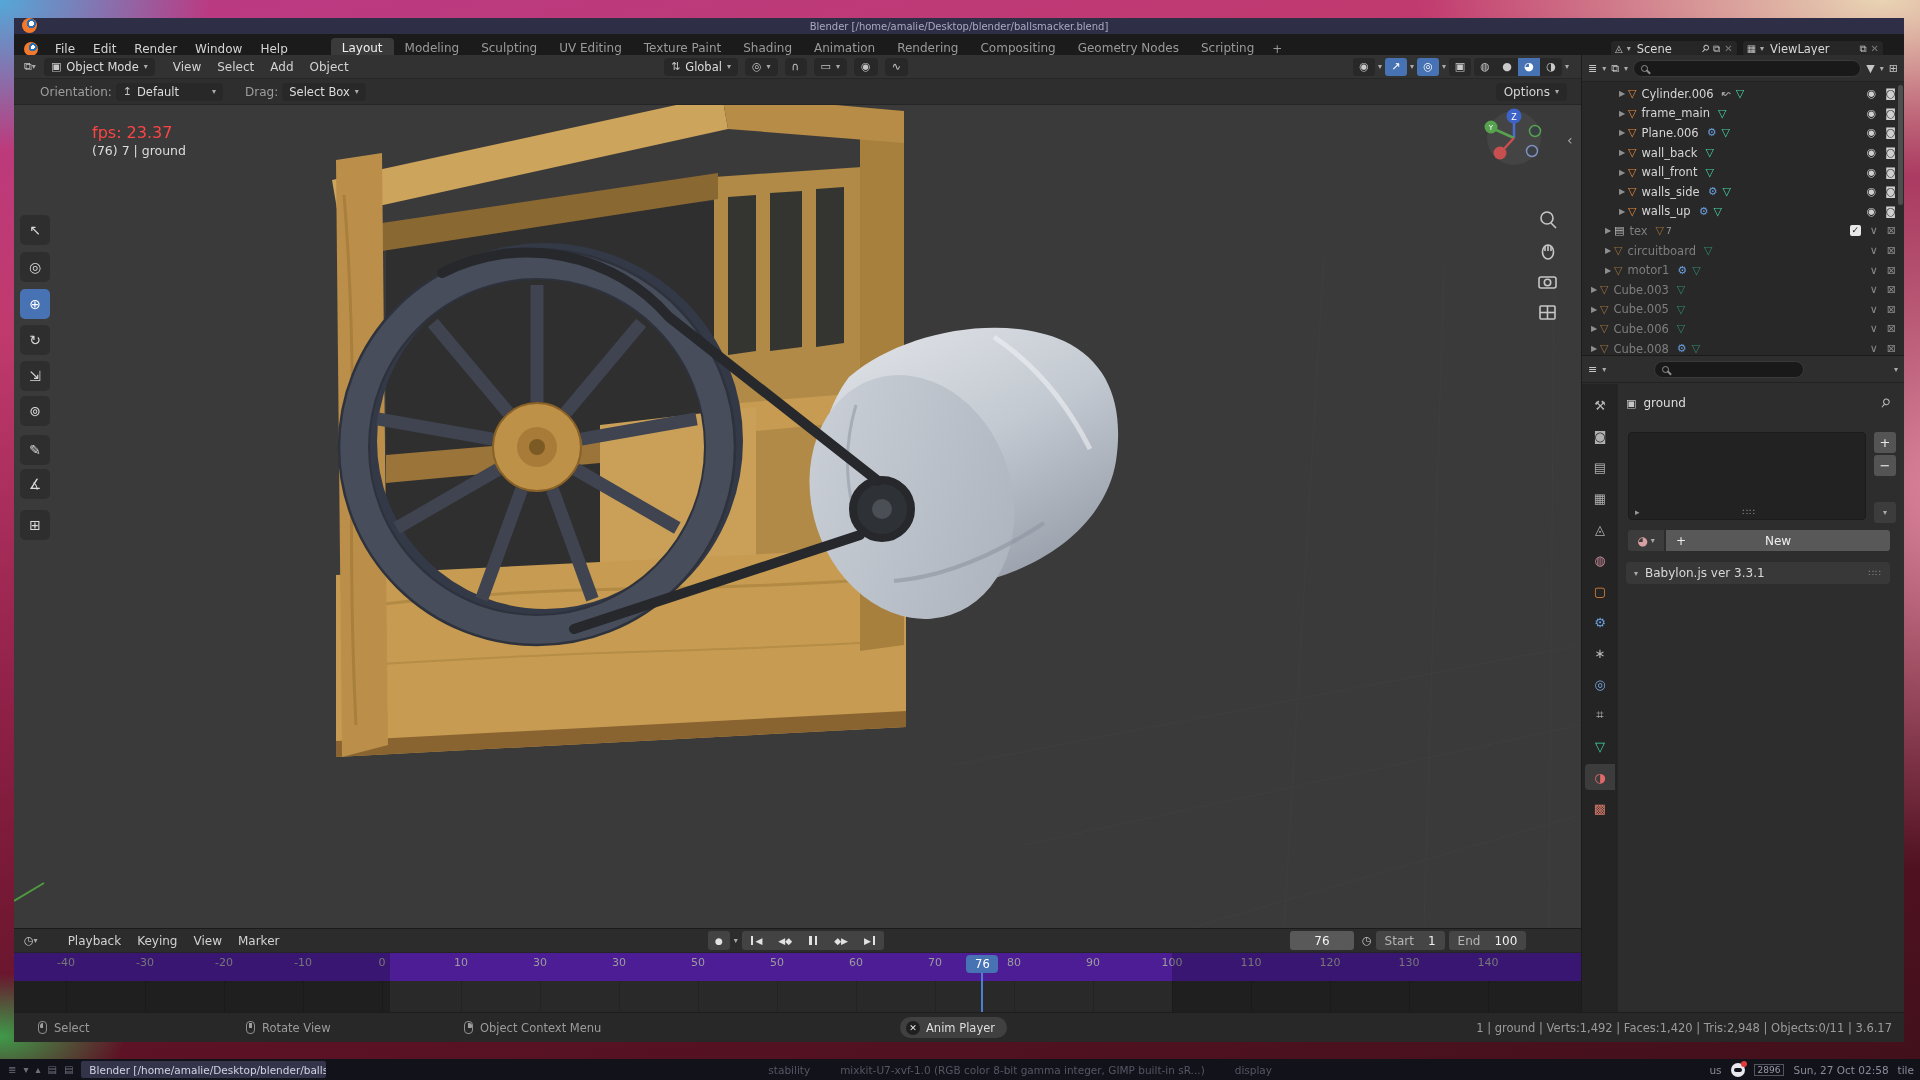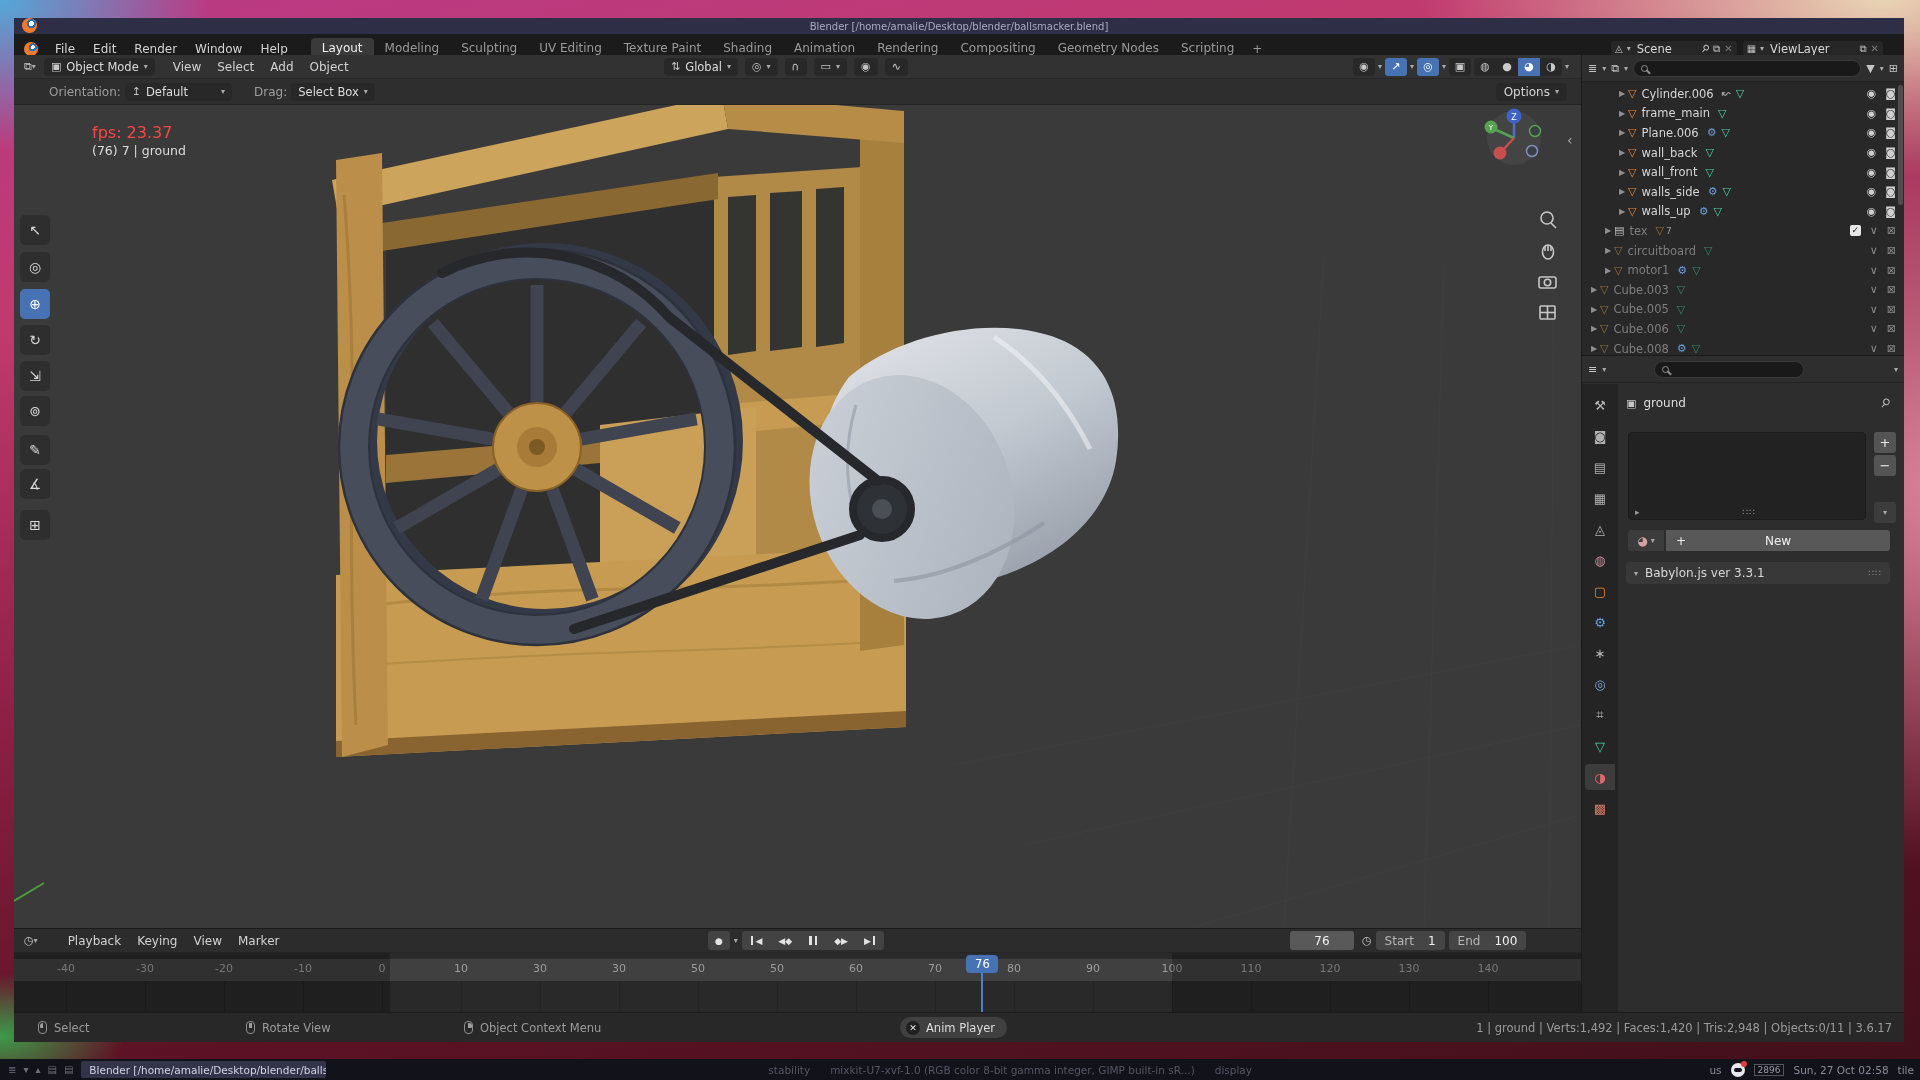--- a/index.html
+++ b/index.html
@@ -24,21 +24,21 @@
   .blogo { position:absolute; left:8px; top:0px; width:15px; height:15px; border-radius:50%;
     background:radial-gradient(circle at 62% 38%, #fff 0 2.5px, #2a6fb3 2.6px 4.5px, #f5792a 4.6px 100%); }
 
   
   .menubar { position:absolute; left:0; top:16px; width:100%; height:29px; background:#1b1b1b; display:flex; align-items:center; }
   .mb-logo { width:14px; height:14px; border-radius:50%; margin:0 8px 0 10px;
     background:radial-gradient(circle at 62% 38%, #fff 0 2px, #2a6fb3 2.1px 4px, #f5792a 4.1px 100%); }
   .menu-item { padding:2px 9px; color:#d4d4d4; cursor:default; }
   .wtabs { display:flex; align-items:flex-end; height:21px; margin-left:14px; }
   .wtab { padding:3px 11px 4px; color:#9a9a9a; font-size:12px; border-radius:4px 4px 0 0; }
-  .wtab.active { background:#3a3a3a; color:#efefef; }
+  .wtab.active { background:#3a3a3a; color:#efefef;margin-left:20px; }
   .wtab.addtab { color:#9a9a9a; padding:3px 7px; }
   .mb-right { margin-left:auto; display:flex; align-items:center; gap:4px; margin-right:20px; }
   .widgetbox { display:flex; align-items:center; background:#262626; border:1px solid #1a1a1a; border-radius:4px; height:17px; padding:0 4px; gap:4px; }
   .widgetbox .wlabel { color:#d8d8d8; font-size:11.5px; padding:0 26px 0 2px; }
   .wicon { color:#c0c0c0; font-size:10px; }
   .wicon.dim { color:#7a7a7a; }
 
   
   .vp-header { position:absolute; left:0; top:37px; width:1567px; height:24px; background:#323232; border-bottom:1px solid #272727; display:flex; align-items:center; }
   .vp-tools  { position:absolute; left:0; top:61px; width:1567px; height:26px; background:#2e2e2e; border-bottom:1px solid #252525; display:flex; align-items:center; }
@@ -109,21 +109,21 @@
   .tl-header { position:absolute; left:0; top:0; width:100%; height:24px; background:#2c2c2c; border-bottom:1px solid #242424; display:flex; align-items:center; }
   .transport { position:absolute; left:694px; top:2px; display:flex; align-items:center; gap:4px; }
   .tbtn { height:19px; background:#434343; border-radius:3px; display:flex; align-items:center; justify-content:center; color:#e2e2e2; font-size:9px; padding:0 7px; gap:1px; }
   .tgroup { display:flex; background:#434343; border-radius:3px; }
   .tgroup .tbtn { background:transparent; padding:0 8px; }
   .pbar { display:inline-block; width:2.5px; height:9px; background:#e2e2e2; margin:0 1px; }
   .framefield { position:absolute; left:1276px; top:2px; width:64px; height:19px; background:#595959; border-radius:3px; color:#f2f2f2; display:flex; align-items:center; justify-content:center; }
   .rangegrp { position:absolute; left:1348px; top:2px; display:flex; align-items:center; gap:4px; }
   .rangebox { height:19px; background:#454545; border-radius:3px; display:flex; align-items:center; padding:0 9px; gap:14px; }
   .rangebox .rlab { color:#b5b5b5; } .rangebox .rval { color:#f0f0f0; }
-  .tl-ruler { position:absolute; left:0; top:24px; width:100%; height:28px; background:#404040;margin-top:6px; }
+  .tl-ruler { position:absolute; left:0; top:24px; width:100%; height:28px; background:#4c1d95; }
   .tick { position:absolute; top:3px; transform:translateX(-50%); color:#9c9c9c; font-size:11px; }
   .tl-tracks { position:absolute; left:0; top:52px; width:100%; height:32px; background:#292929; }
   .gline { position:absolute; top:0; bottom:0; width:1px; background:#232323; }
   .range-shade { position:absolute; top:24px; bottom:0; background:rgba(0,0,0,0.24); }
   .playhead-line { position:absolute; width:2px; background:#4a7fd4; }
   .playhead-badge { position:absolute; top:26px; width:32px; height:18px; background:#4772b3; border-radius:4px; color:#fff; display:flex; align-items:center; justify-content:center; transform:translateX(-50%); font-size:11.5px; }
 
   
   .statusbar { position:absolute; left:0; top:994px; width:100%; height:30px; background:#282828; border-top:1px solid #1d1d1d; color:#9b9b9b; font-size:11.5px; }
   .sb-item { position:absolute; top:0; height:100%; display:flex; align-items:center; gap:7px; }
@@ -253,21 +253,21 @@
           <div class="togglebox">◍</div>
           <div class="togglebox">●</div>
           <div class="togglebox on">◕</div>
           <div class="togglebox">◑</div>
         </div>
         <span class="caret">▾</span>
       </div>
     </div>
 
     <div class="vp-tools">
-      <span class="ts-label" style="margin-left:35px">Orientation:</span>
+      <span class="ts-label" style="margin-left:26px">Orientation:</span>
       <div class="hbtn">
         <span class="hicon">↥</span>
         <span style="padding-right:28px">Default</span>
         <span class="caret">▾</span>
       </div>
       <span class="ts-label" style="margin-left:22px">Drag:</span>
       <div class="hbtn">
         <span>Select Box</span>
         <span class="caret">▾</span>
       </div>
@@ -760,21 +760,21 @@
 
   <div class="taskbar">
     <div class="tk-icos">
       <span>≣</span>
       <span>▾</span>
       <span>▴</span>
       <span>▤</span>
       <span>▤</span>
     </div>
     <div class="tk-win active">Blender [/home/amalie/Desktop/blender/ballsmacker.blend]</div>
-    <div id="tkghosts" style="display:flex;gap:0;margin-left:430px">
+    <div id="tkghosts" style="display:flex;gap:10px;margin-left:430px">
         <div class="tk-win tk-ghost" style="max-width: 440px;">stability</div>
         <div class="tk-win tk-ghost" style="max-width: 440px;">mixkit-U7-xvf-1.0 (RGB color 8-bit gamma integer, GIMP built-in sR...)</div>
         <div class="tk-win tk-ghost" style="max-width: 440px;">display</div>
       </div>
     <div class="tk-right">
       <span>us</span>
       <span class="discord"></span>
       <span class="traybox">2896</span>
       <span>Sun, 27 Oct 02:58</span>
       <span>tile</span>

